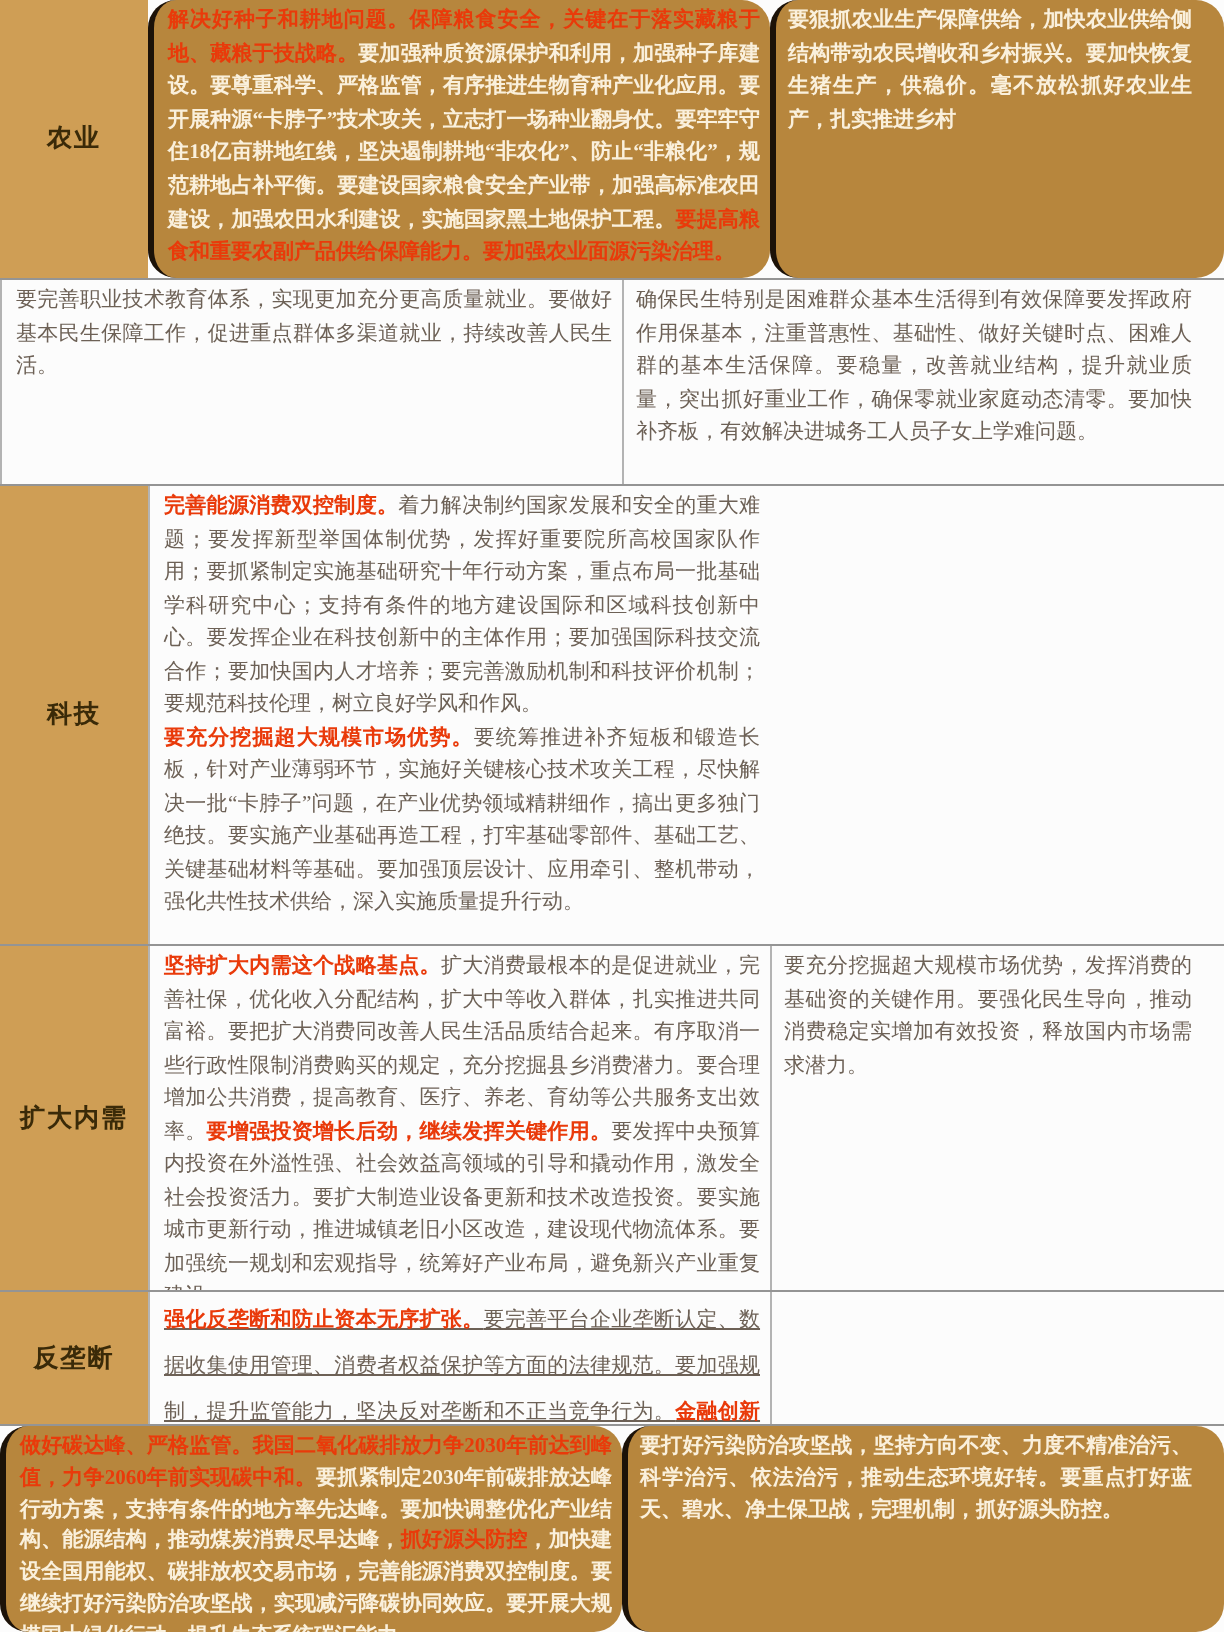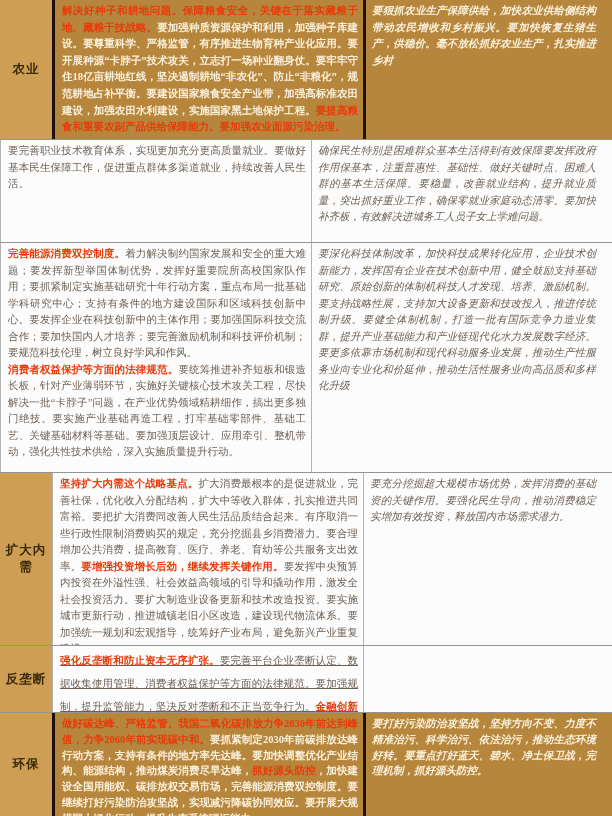--- a/index.html
+++ b/index.html
@@ -6,27 +6,27 @@
     --label-bg:#cf9e55; --dark-bg:#b7863d; --red:#e93a0a;
     --dark-text:#faf0dc; --light-text:#6d6156; --label-text:#3a2a08;
     --row-border:#949494; --light-bg:#fcfcfc; --divider-light:#b3b3b3; --divider-dark:#1c1208;
   }
   html,body{margin:0;padding:0;}
   body{font-family:"Liberation Serif","DejaVu Serif",serif;}
   .doc{width:612px;height:816px;overflow:hidden;background:var(--light-bg);}
   .row{display:flex;box-sizing:border-box;border-top:1px solid var(--row-border);overflow:hidden;}
   .row.r0{border-top:none;}
   .r0{height:139px;} .r1{height:103px;} .r2{height:230px;} .r3{height:173px;} .r4{height:67px;} .r5{height:104px;}
-  .label-cell{width:52px;flex:none;background:var(--label-bg);display:flex;align-items:center;justify-content:center;
+  .label-cell{width:74px;flex:none;background:var(--label-bg);display:flex;align-items:center;justify-content:center;
     font-weight:bold;font-size:12.5px;color:var(--label-text);box-sizing:border-box;text-align:center;letter-spacing:1px;}
   .cell{box-sizing:border-box;overflow:hidden;}
   .col1{width:311px;flex:none;padding:3px 5px 0 7px;}
-  .col2{flex:1;padding:3px 16px 0 6px;font-style:italic;}
+  .col2{flex:1;padding:3px 16px 0 6px;}
   .light .content{background:var(--light-bg);border-left:1px solid var(--divider-light);color:var(--light-text);}
-  .dark  .content{background:var(--dark-bg);border-left:3px solid var(--divider-dark);color:var(--dark-text);font-weight:bold;}
+  .dark  .content{background:var(--dark-bg);border-left:3px solid var(--divider-dark);color:var(--dark-text);font-weight:bold;border-radius:14px;}
   .content p{margin:0;text-align:justify;font-size:10.5px;line-height:16.5px;}
   .r0 .content p{line-height:16.6px;}
   .r4 .content p{line-height:23px;text-decoration:underline;}
   .r5 .content p{line-height:15.8px;}
   .seg.red{color:var(--red);font-weight:bold;}
 </style>
 </head>
 <body>
 
 <div class="doc">
@@ -43,26 +43,26 @@
     </div>
     <div class="row light r1">
       <div class="cell content col1">
         <p><span class="seg normal">要完善职业技术教育体系，实现更加充分更高质量就业。要做好基本民生保障工作，促进重点群体多渠道就业，持续改善人民生活。</span></p>
       </div>
       <div class="cell content col2">
         <p><span class="seg normal">确保民生特别是困难群众基本生活得到有效保障要发挥政府作用保基本，注重普惠性、基础性、做好关键时点、困难人群的基本生活保障。要稳量，改善就业结构，提升就业质量，突出抓好重业工作，确保零就业家庭动态清零。要加快补齐板，有效解决进城务工人员子女上学难问题。</span></p>
       </div>
     </div>
     <div class="row light r2">
+      <div class="label-cell">
+        <span>科技</span>
+      </div>
       <div class="cell content col1">
         <p><span class="seg red">完善能源消费双控制度。</span><span class="seg normal">着力解决制约国家发展和安全的重大难题；要发挥新型举国体制优势，发挥好重要院所高校国家队作用；要抓紧制定实施基础研究十年行动方案，重点布局一批基础学科研究中心；支持有条件的地方建设国际和区域科技创新中心。要发挥企业在科技创新中的主体作用；要加强国际科技交流合作；要加快国内人才培养；要完善激励机制和科技评价机制；要规范科技伦理，树立良好学风和作风。</span></p>
-        <p><span class="seg red">消费者权益保护等方面的法律规范。</span><span class="seg normal">要统筹推进补齐短板和锻造长板，针对产业薄弱环节，实施好关键核心技术攻关工程，尽快解决一批“卡脖子”问题，在产业优势领域精耕细作，搞出更多独门绝技。要实施产业基础再造工程，打牢基础零部件、基础工艺、关键基础材料等基础。要加强顶层设计、应用牵引、整机带动，强化共性技术供给，深入实施质量提升行动。</span></p>
-      </div>
-      <div class="cell content col2">
-        <p><span class="seg normal">要深化科技体制改革，加快科技成果转化应用，企业技术创新能力，发挥国有企业在技术创新中用，健全鼓励支持基础研究、原始创新的体制机科技人才发现、培养、激励机制。要支持战略性展，支持加大设备更新和技改投入，推进传统制升级。要健全体制机制，打造一批有国际竞争力造业集群，提升产业基础能力和产业链现代化水力发展数字经济。要更多依靠市场机制和现代科动服务业发展，推动生产性服务业向专业化和价延伸，推动生活性服务业向高品质和多样化升级</span></p>
+        <p><span class="seg red">要充分挖掘超大规模市场优势。</span><span class="seg normal">要统筹推进补齐短板和锻造长板，针对产业薄弱环节，实施好关键核心技术攻关工程，尽快解决一批“卡脖子”问题，在产业优势领域精耕细作，搞出更多独门绝技。要实施产业基础再造工程，打牢基础零部件、基础工艺、关键基础材料等基础。要加强顶层设计、应用牵引、整机带动，强化共性技术供给，深入实施质量提升行动。</span></p>
       </div>
     </div>
     <div class="row light r3">
       <div class="label-cell">
         <span>扩大内需</span>
       </div>
       <div class="cell content col1">
         <p><span class="seg red">坚持扩大内需这个战略基点。</span><span class="seg normal">扩大消费最根本的是促进就业，完善社保，优化收入分配结构，扩大中等收入群体，扎实推进共同富裕。要把扩大消费同改善人民生活品质结合起来。有序取消一些行政性限制消费购买的规定，充分挖掘县乡消费潜力。要合理增加公共消费，提高教育、医疗、养老、育幼等公共服务支出效率。</span><span class="seg red">要增强投资增长后劲，继续发挥关键作用。</span><span class="seg normal">要发挥中央预算内投资在外溢性强、社会效益高领域的引导和撬动作用，激发全社会投资活力。要扩大制造业设备更新和技术改造投资。要实施城市更新行动，推进城镇老旧小区改造，建设现代物流体系。要加强统一规划和宏观指导，统筹好产业布局，避免新兴产业重复建设。</span></p>
       </div>
       <div class="cell content col2">
@@ -72,23 +72,20 @@
     <div class="row light r4">
       <div class="label-cell">
         <span>反垄断</span>
       </div>
       <div class="cell content col1">
         <p><span class="seg red">强化反垄断和防止资本无序扩张。</span><span class="seg normal">要完善平台企业垄断认定、数据收集使用管理、消费者权益保护等方面的法律规范。要加强规制，提升监管能力，坚决反对垄断和不正当竞争行为。</span><span class="seg red">金融创新必须在审慎监管的前提下进行。</span></p>
       </div>
       <div class="cell content col2"></div>
     </div>
     <div class="row dark r5">
-      <div class="label-cell">
-        <span>环保</span>
-      </div>
       <div class="cell content col1">
         <p><span class="seg red">做好碳达峰、严格监管。我国二氧化碳排放力争2030年前达到峰值，力争2060年前实现碳中和。</span><span class="seg normal">要抓紧制定2030年前碳排放达峰行动方案，支持有条件的地方率先达峰。要加快调整优化产业结构、能源结构，推动煤炭消费尽早达峰，</span><span class="seg red">抓好源头防控</span><span class="seg normal">，加快建设全国用能权、碳排放权交易市场，完善能源消费双控制度。要继续打好污染防治攻坚战，实现减污降碳协同效应。要开展大规模国土绿化行动，提升生态系统碳汇能力。</span></p>
       </div>
       <div class="cell content col2">
         <p><span class="seg normal">要打好污染防治攻坚战，坚持方向不变、力度不精准治污、科学治污、依法治污，推动生态环境好转。要重点打好蓝天、碧水、净土保卫战，完理机制，抓好源头防控。</span></p>
       </div>
     </div>
   </div>
 
 </body></html>

